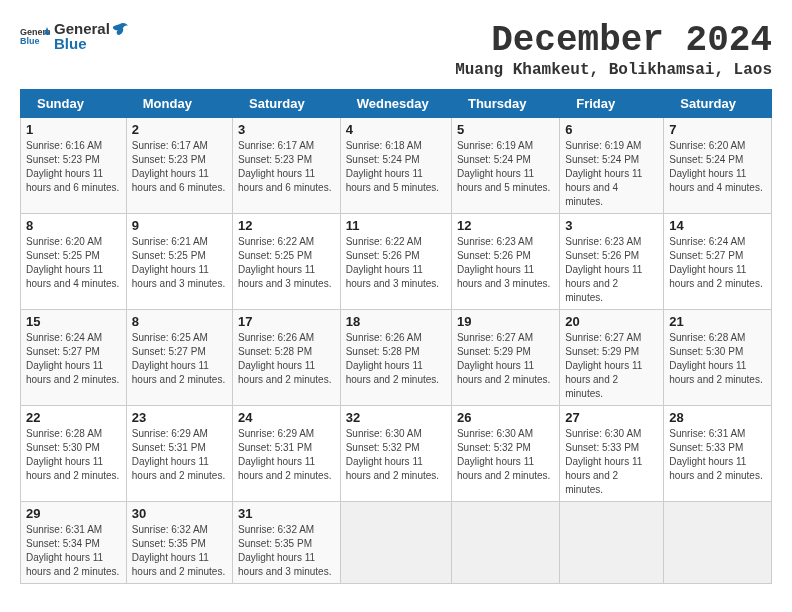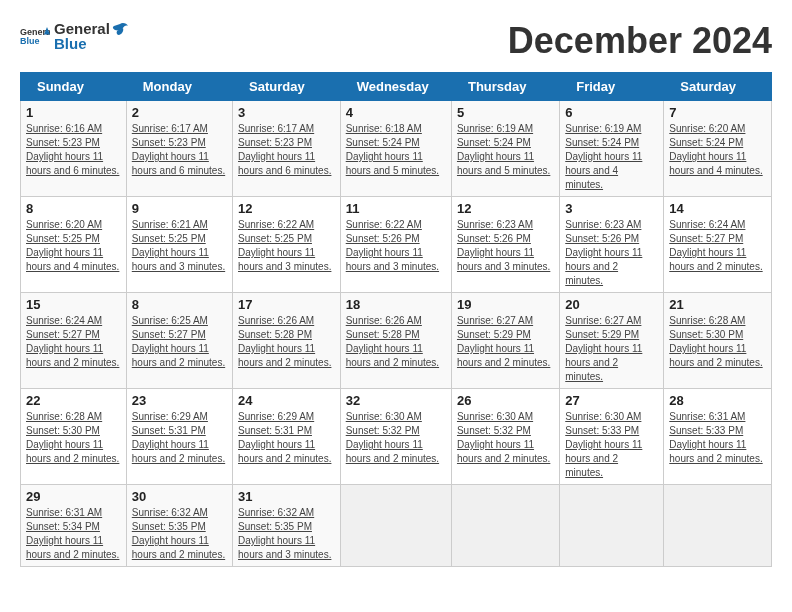--- a/index.html
+++ b/index.html
@@ -20,20 +20,21 @@
       display: flex;
       align-items: center;
       gap: 4px;
     }
     .logo-icon {
       width: 30px;
       height: 24px;
     }
     .title-section {
       text-align: right;
+      font-family: Liberation Mono, monospace;
     }
     .month-title {
       font-size: 36px;
       font-weight: bold;
       color: #333;
     }
     .location-title {
       font-size: 16px;
       color: #333;
       font-weight: bold;
@@ -70,21 +71,20 @@
       font-size: 13px;
       font-weight: bold;
       color: #222;
       display: block;
       margin-bottom: 2px;
     }
     .day-info {
       font-size: 10px;
       color: #444;
       line-height: 1.4;
-      text-decoration: underline;
     }
     .empty-cell {
       background: #f0f0f0 !important;
     }
   </style>
 </head>
 <body>
 
 <div class="header-section">
   <div class="logo">
@@ -99,20 +99,21 @@
         <svg width="18" height="14" viewBox="0 0 18 14" style="margin: 0 1px;">
           <path d="M9 2 C11 0 16 1 17 4 C15 3 13 4 12 6 C10 8 7 9 4 8 C2 7 1 5 3 4 C5 3 7 3 9 2Z" fill="#1a6faf"></path>
           <path d="M12 6 C13 9 11 12 8 13 C6 13 5 11 6 9 C7 8 10 7 12 6Z" fill="#1a6faf"></path>
         </svg>
       </div>
       <div style="font-size:15px;font-weight:bold;color:#1a6faf;margin-top:-2px;">Blue</div>
     </div>
   </div>
   <div class="title-section">
     <div class="month-title">December 2024</div>
+    <div class="location-title">Muang Khamkeut, Bolikhamsai, Laos</div>
   </div>
 </div>
 
 <table class="calendar-table">
   <thead>
     <tr>
       <th>Sunday</th>
       <th>Monday</th>
       <th>Saturday</th>
       <th>Wednesday</th>

